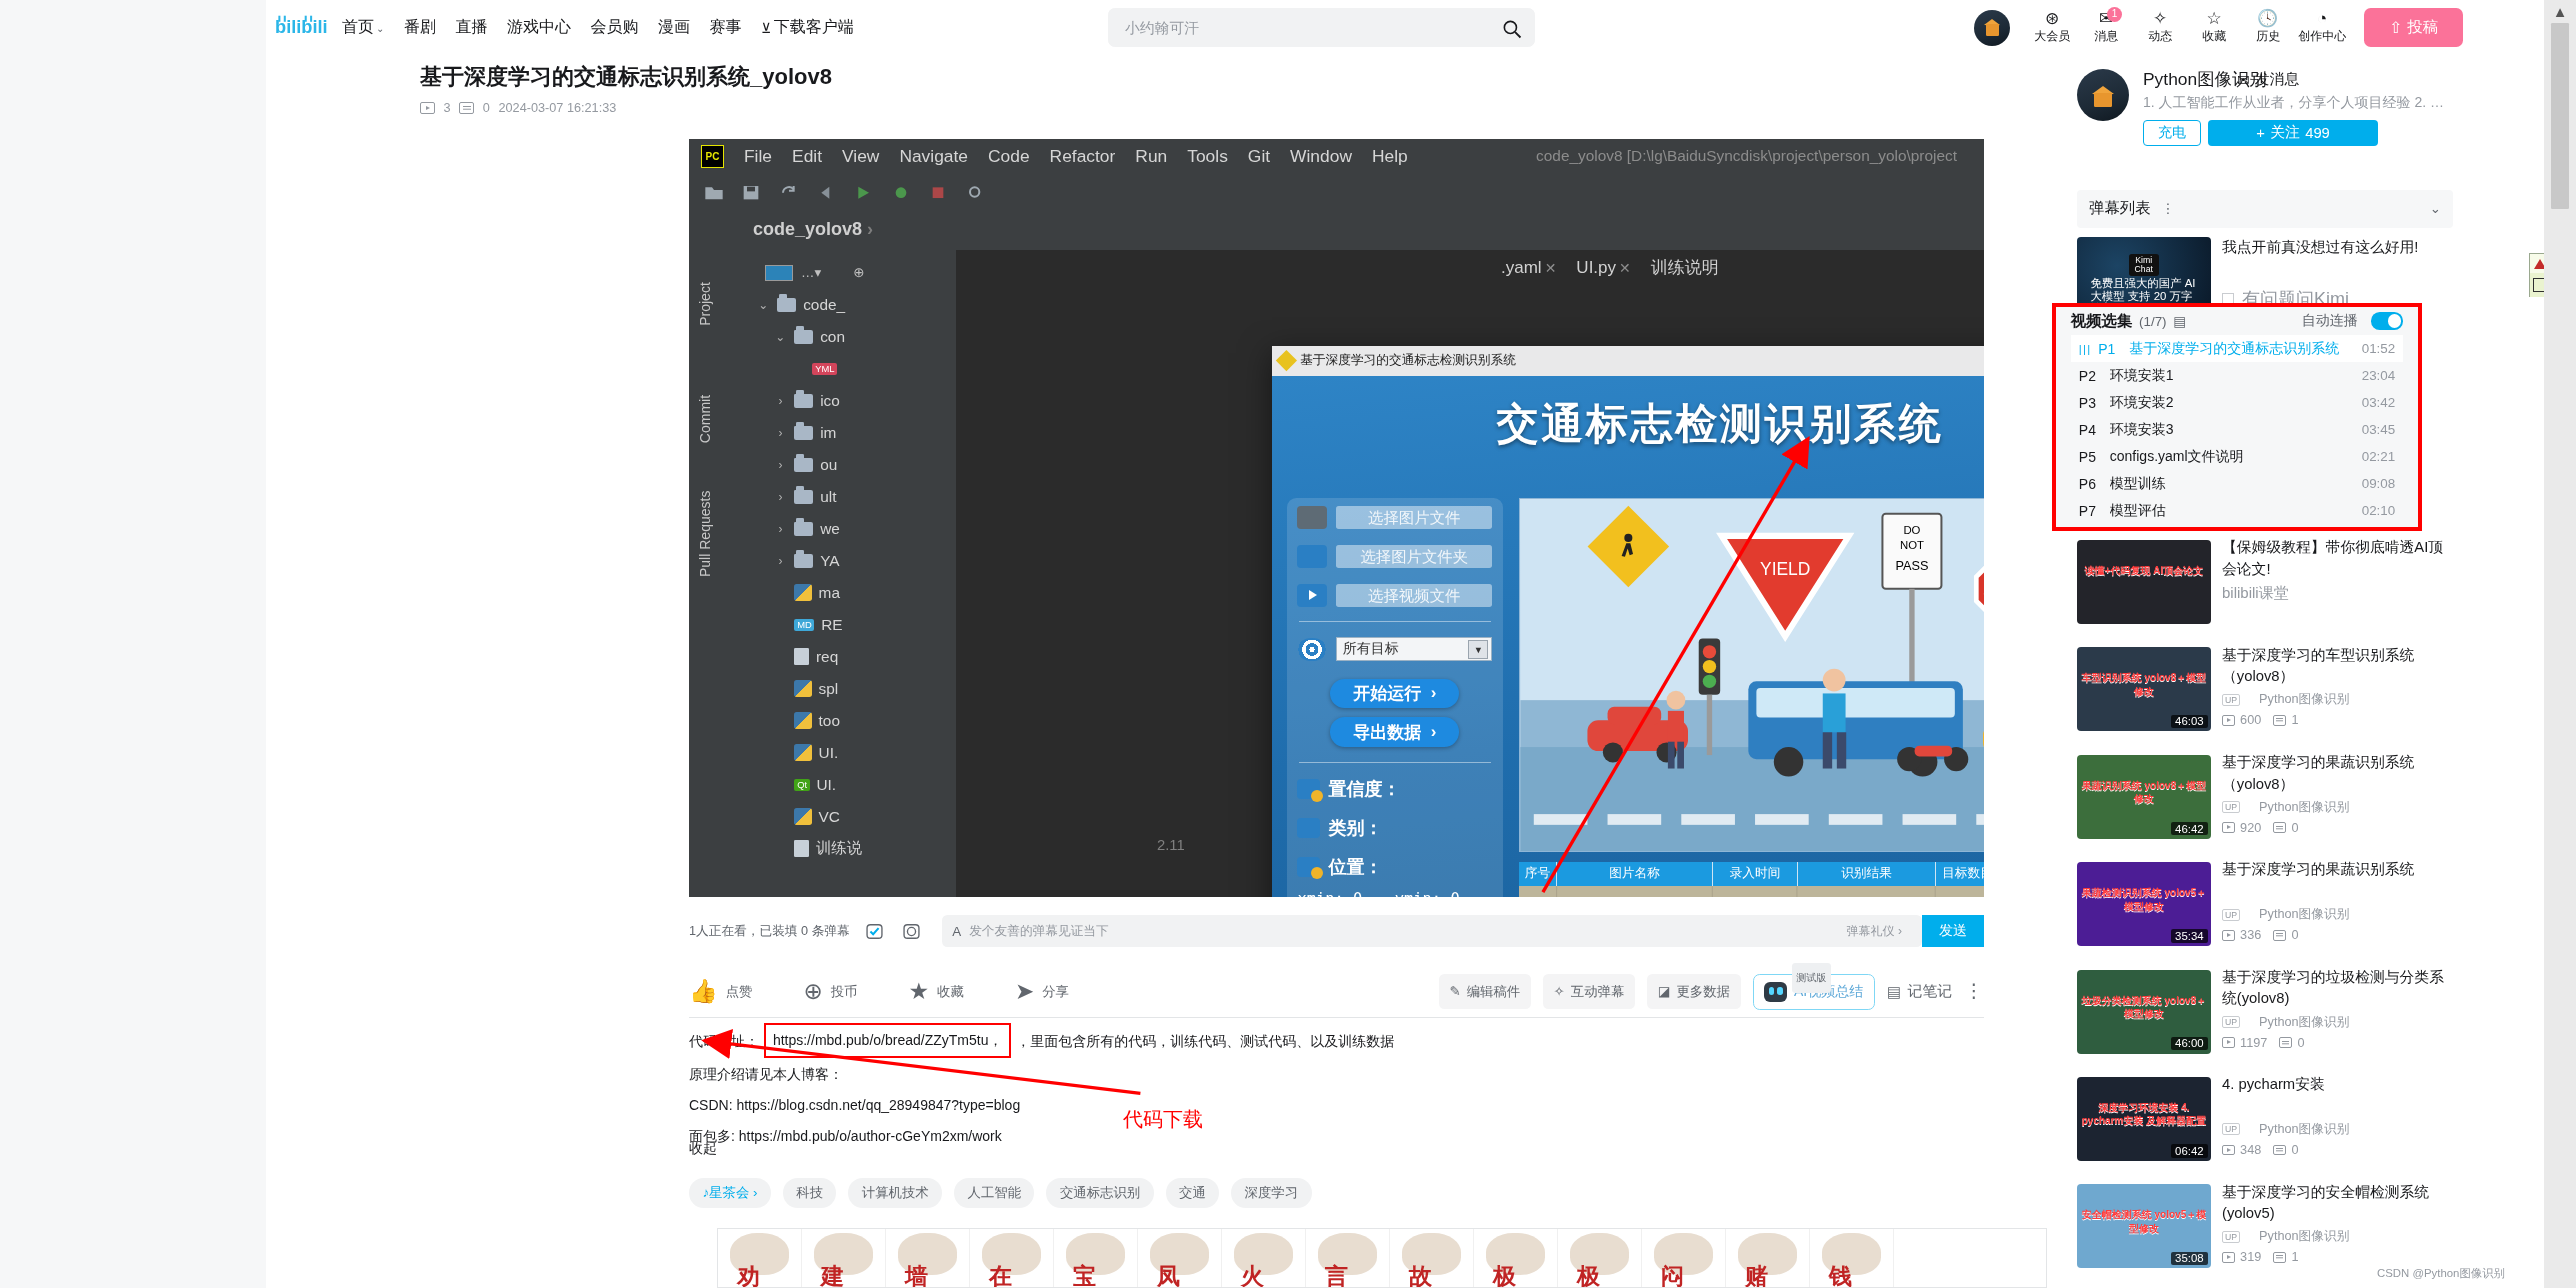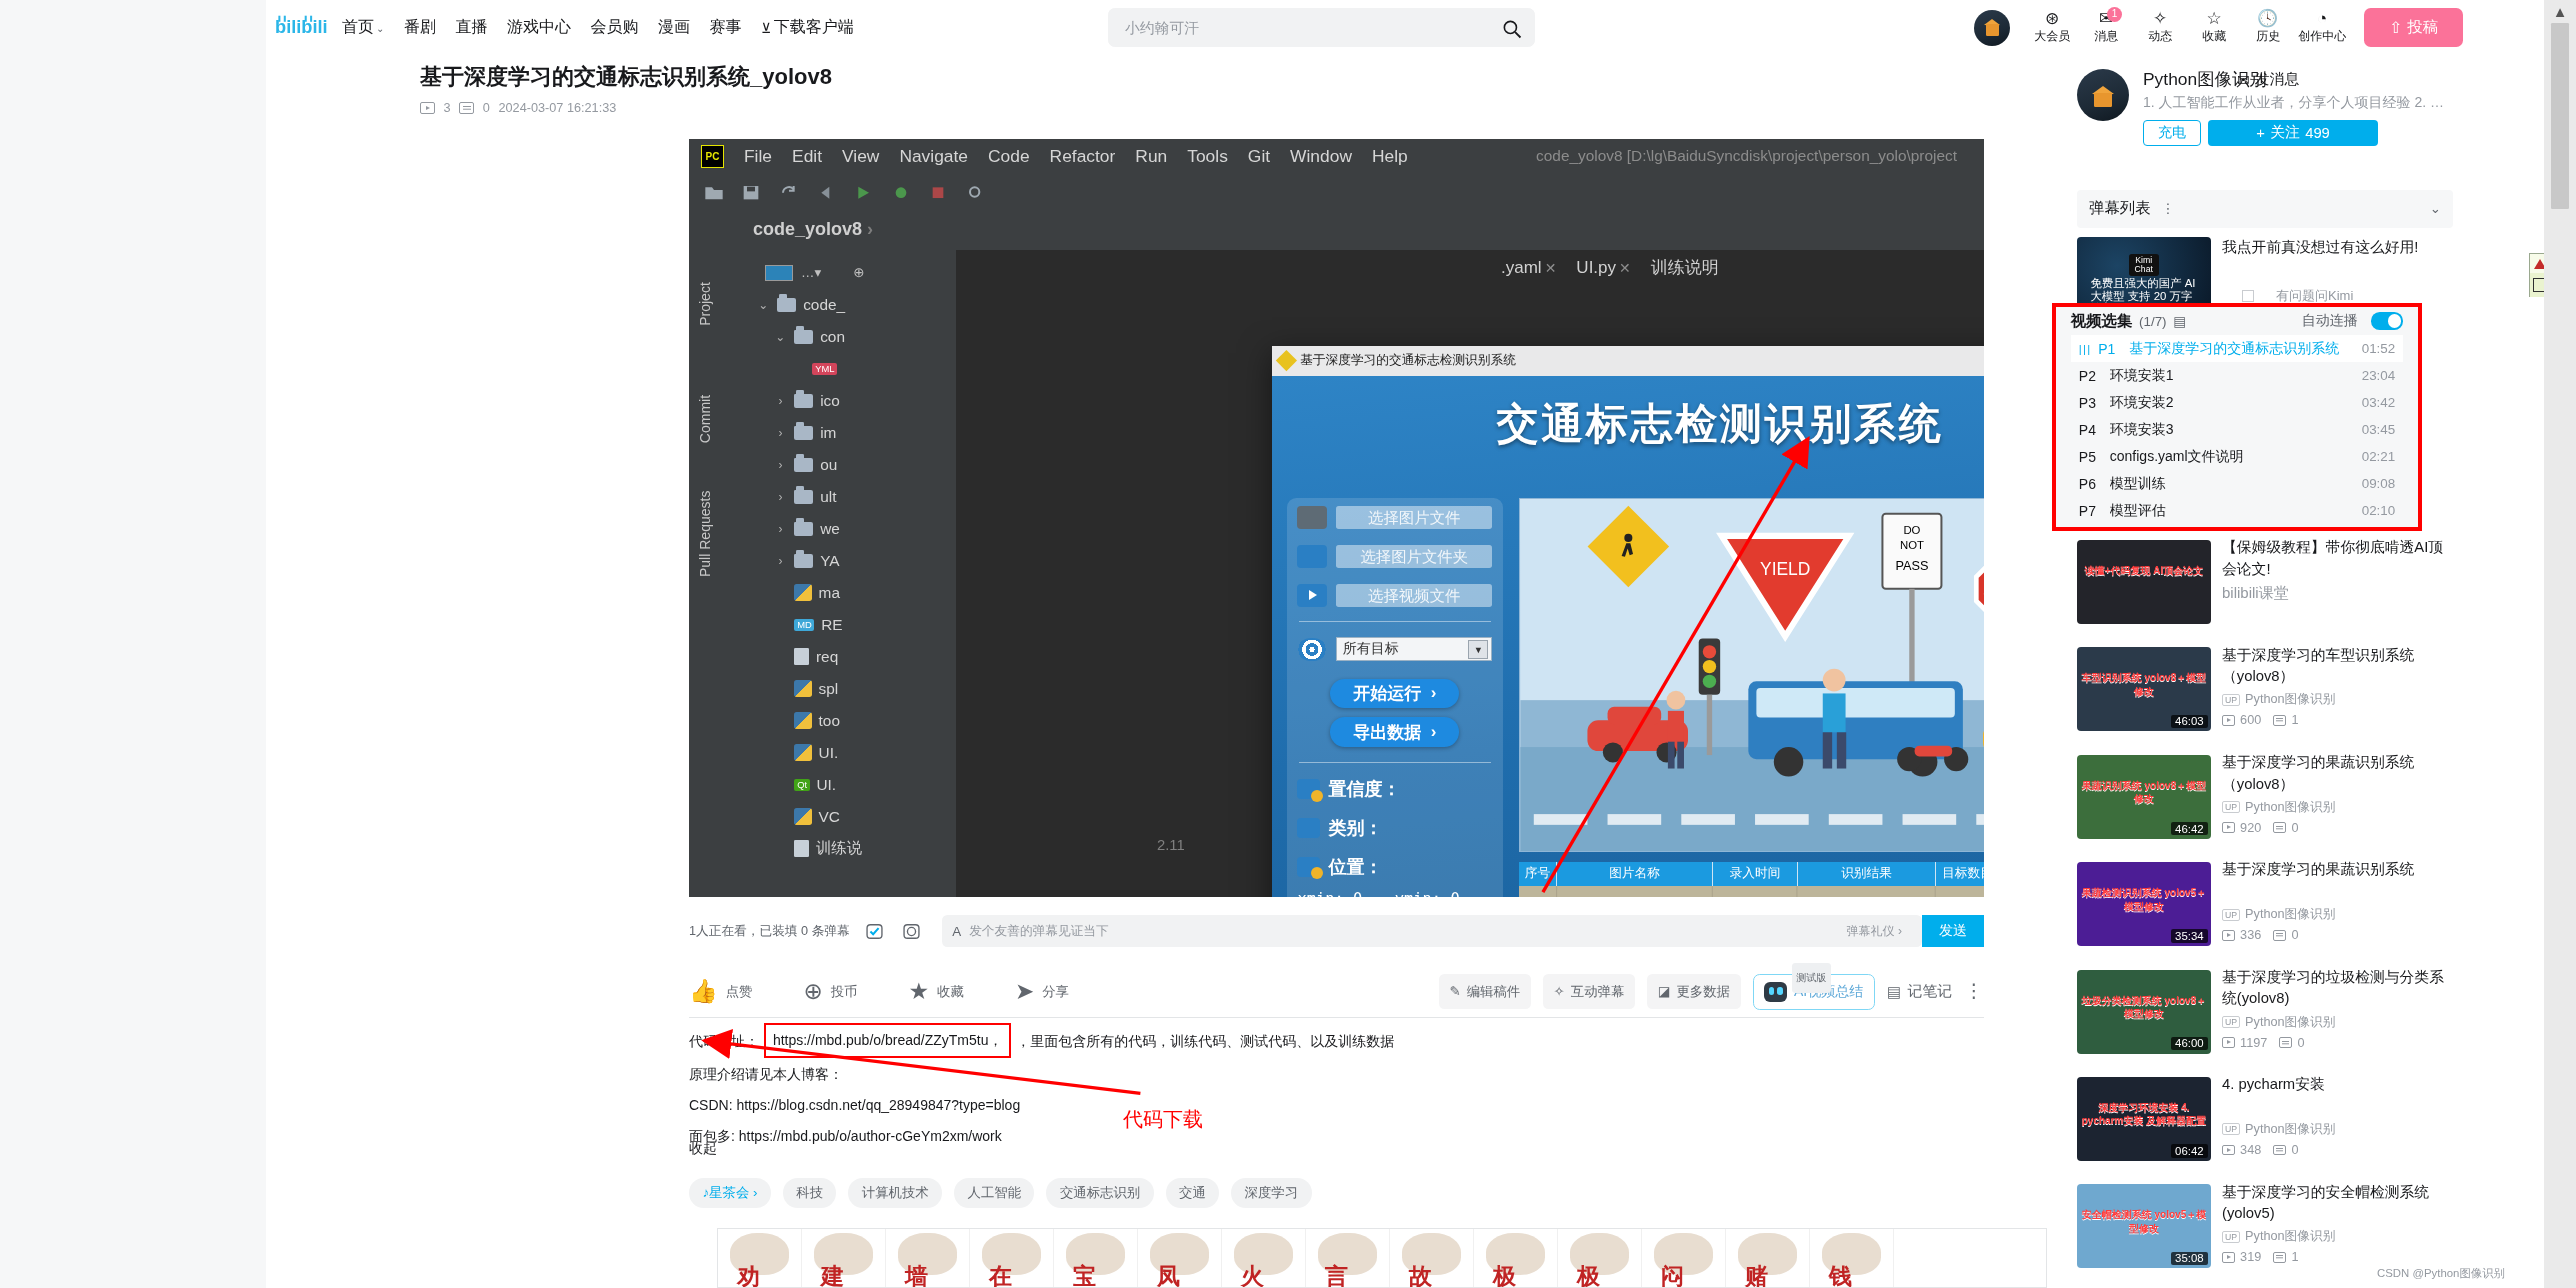--- a/index.html
+++ b/index.html
@@ -226,21 +226,21 @@
   .dm-list-head .k { margin-left: 10.7px; font-size: 13.4px; color: #61666d; line-height: 5.4px; }
   .dm-list-head .chev { margin-left: auto; font-size: 13.4px; color: #61666d; }
 
   .promo { position: relative; margin-top: 9.4px; height: 72px; }
   .promo .th { position: absolute; left: 0; top: 0; width: 134px; height: 72px; border-radius: 4px; overflow: hidden;
                background: radial-gradient(circle at 30% 40%, #1c4464, #0b1a2a); }
   .promo .kimi { position: absolute; left: 52px; top: 17.4px; width: 29.5px; height: 21.5px; background: #111; border-radius: 2.7px;
                  color: #fff; font-size: 12px; text-align: center; line-height: 21.5px; }
   .promo .kimi-t { position: absolute; left: 13.4px; top: 40px; color: #fff; font-size: 11.4px; }
   .promo .tx { position: absolute; left: 145px; top: 0; width: 221px; font-size: 14.8px; color: #18191c; line-height: 20px; }
-  .promo .sub { position: absolute; left: 145px; top: 50px; font-size: 13px; color: #9499a0; display: flex; align-items: center; gap: 22px; margin-left: 20px; }
+  .promo .sub { position: absolute; left: 145px; top: 50px; font-size: 18px; color: #9499a0; display: flex; align-items: center; gap: 8px; }
   .promo .sub .sq { width: 12px; height: 12px; border: 0.7px solid #c9ccd0; }
 
   
   .coll-wrap { position: absolute; left: 1786px; top: 303px; width: 370px; height: 228px; border: 4px solid #ff0000; }
   .coll { position: absolute; inset: 0; background: #f6f7f8; }
   .coll-head { height: 28px; display: flex; align-items: center; padding: 0 14.8px; gap: 6.7px; }
   .coll-head .t { font-size: 15.4px; color: #18191c; font-weight: bold; }
   .coll-head .c { font-size: 13.4px; color: #61666d; }
   .coll-head .lst { font-size: 13.4px; color: #61666d; }
   .coll-head .auto { margin-left: auto; font-size: 14px; color: #61666d; }
@@ -257,21 +257,21 @@
   
   .recs { position: absolute; left: 1811px; top: 540px; width: 376px; }
   .rec { position: relative; height: 98px; margin-bottom: 9.4px; }
   .rec .th { position: absolute; left: 0; top: 0; width: 134px; height: 84px; border-radius: 4px; overflow: hidden; }
   .rec .th .dur { position: absolute; right: 3.4px; bottom: 3.4px; background: rgba(0,0,0,.7); color: #fff;
                   font-size: 11.4px; padding: 0.7px 4px; border-radius: 2px; }
   .rec .th .ovl { position: absolute; left: 4px; top: 24px; right: 4px; font-size: 10px; color: #ff3b3b;
                   font-weight: bold; text-align: center; text-shadow: 0 0.7px 0 #fff; line-height: 13.4px; }
   .rec .ti { position: absolute; left: 145px; top: -2.7px; width: 231px; font-size: 14.8px; color: #18191c; line-height: 21.5px;
              max-height: 43px; overflow: hidden; }
-  .rec .up { position: absolute; left: 145px; top: 44px; font-size: 12.7px; color: #9499a0; display: flex; align-items: center; gap: 5px; }
+  .rec .up { position: absolute; left: 145px; top: 44px; font-size: 12.7px; color: #9499a0; display: flex; align-items: center; gap: 19px; }
   .rec .up .upt { border: 0.7px solid #c9ccd0; border-radius: 2px; font-size: 8.7px; padding: 0 2px; color: #9499a0; }
   .rec .st { position: absolute; left: 145px; top: 66px; font-size: 12.7px; color: #9499a0; display: flex; align-items: center; gap: 5.4px; }
   .rec .st .mi { display:inline-block; width: 12.7px; height: 10.7px; border: 0.9px solid #9499a0; border-radius: 2px; position: relative; }
   .rec .st .mi.play::after { content:''; position:absolute; left:4px; top:2px; border-left:4px solid #9499a0;
                              border-top:2.3px solid transparent; border-bottom:2.3px solid transparent; }
   .rec .st .mi.dm::after { content:''; position:absolute; left:2px; top:2.3px; width:6.7px; height:1.1px; background:#9499a0;
                            box-shadow: 0 2.3px 0 #9499a0; }
   .rec .up2 { position: absolute; left: 145px; top: 44px; font-size: 15px; color: #9499a0; }
 
   

